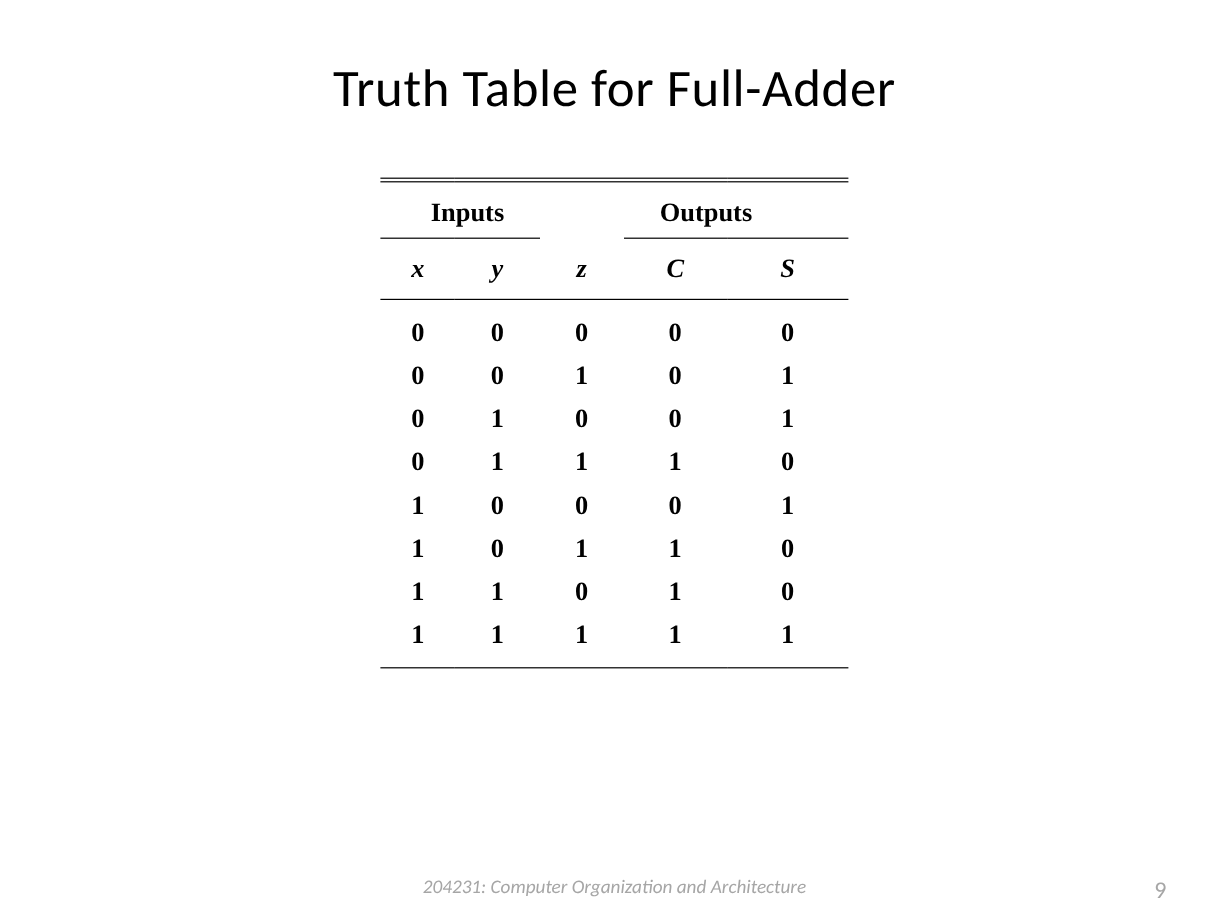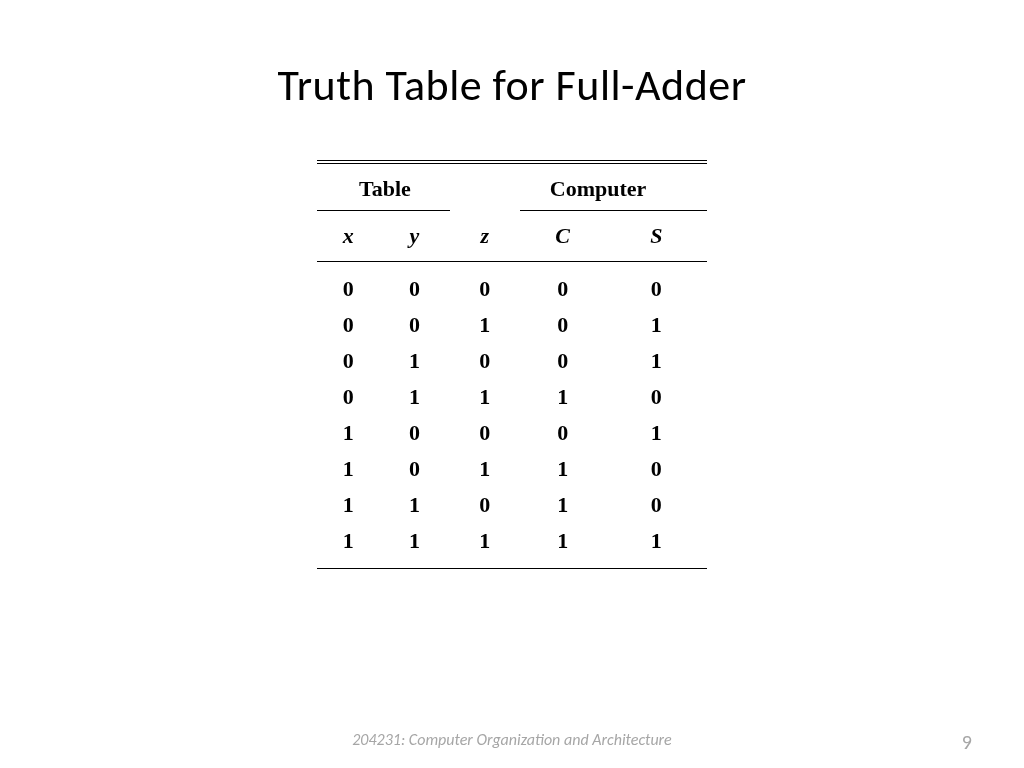--- a/index.html
+++ b/index.html
@@ -13,21 +13,21 @@
       background: #ffffff;
       font-family: Calibri, Arial, sans-serif;
       position: relative;
       overflow: hidden;
     }
     .slide-title {
       text-align: center;
       font-size: 44px;
       font-weight: 400;
       color: #000000;
-      padding-top: 58px;
+      padding-top: 46px;
       letter-spacing: 0.5px;
     }
     .table-container {
       margin: 48px auto 0;
       width: 390px;
       background: #ffffff;
       padding: 0;
     }
     .truth-table {
       width: 100%;
@@ -123,22 +123,22 @@
 
 <h1 class="slide-title">Truth Table for Full-Adder</h1>
 
 <div class="table-container">
   <table class="truth-table">
     <tbody>
         <tr class="double-rule">
       <td colspan="5"></td>
     </tr>
     <tr class="group-header">
-      <td colspan="3" class="inputs-cell">Table</td>
-      <td colspan="2" class="outputs-cell">Computer</td>
+      <td colspan="3" class="inputs-cell">Inputs</td>
+      <td colspan="2" class="outputs-cell">Outputs</td>
     </tr>
     <tr class="sub-rule-row">
       <td colspan="2" class="sub-rule-inputs"></td>
       <td style="width:18%"></td>
       <td colspan="2" class="sub-rule-outputs"></td>
     </tr>
     <tr class="col-header-row">
       <td class="col-x">x</td>
       <td class="col-y">y</td>
       <td class="col-z">z</td>

